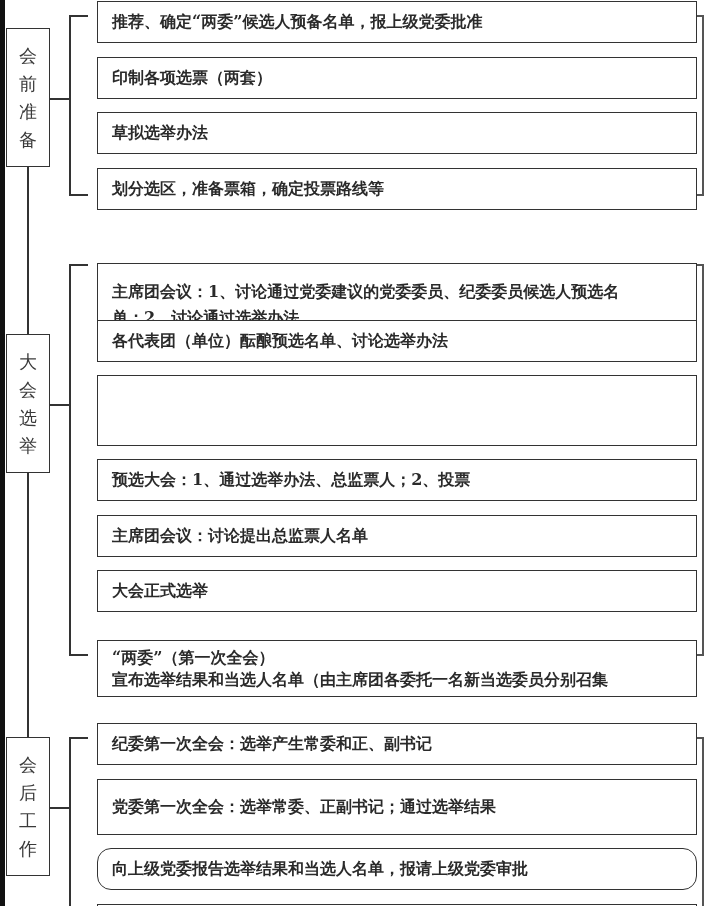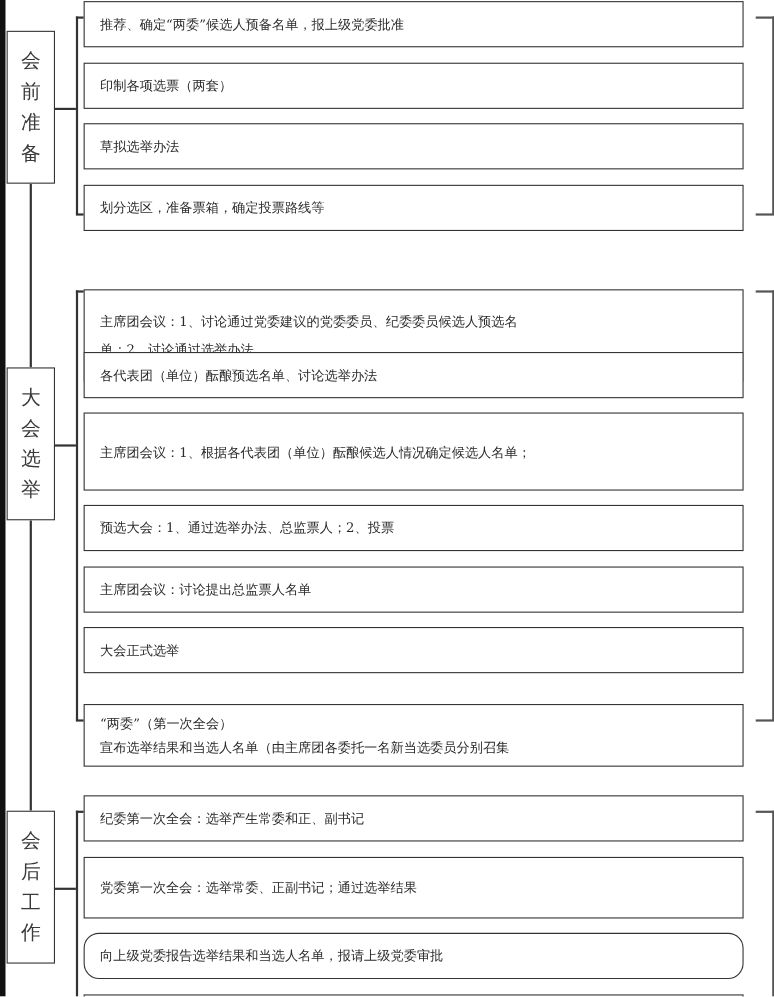--- a/index.html
+++ b/index.html
@@ -34,32 +34,33 @@
     box-sizing: border-box;
   }
   .stage-char {
     font-size: 18px;
     line-height: 28px;
     color: #3a3a3a;
     display: block;
   }
   .step-box {
     position: absolute;
-    left: 76px;
+    left: 97px;
     width: 600px;
     border: 1.5px solid #333333;
     background: #ffffff;
     box-sizing: border-box;
     padding: 0 14px;
     display: flex;
     flex-direction: column;
     justify-content: center;
-    font-size: 12px;
+    font-size: 16px;
     line-height: 26px;
     color: #2a2a2a;
+    font-weight: bold;
   }
   .step-box .line {
     display: block;
     white-space: nowrap;
   }
   .step-box .line.center {
     text-align: center;
   }
   .line-seg {
     position: absolute;
@@ -122,21 +123,20 @@
 <div class="line-seg light" style="left:687px; top:654px; width:17px; height:1.5px;"></div>
 
 <div class="step-box" style="top:223px; height:84px;margin-top:40px;">
   <span class="line">主席团会议：1、讨论通过党委建议的党委委员、纪委委员候选人预选名</span>
   <span class="line">单；2、讨论通过选举办法</span>
 </div>
 <div class="step-box" style="top:320px; height:42px;">
   <span class="line">各代表团（单位）酝酿预选名单、讨论选举办法</span>
 </div>
 <div class="step-box" style="top:375px; height:71px;">
-  <span class="line">主席团会议：1、根据各代表团（单位）酝酿候选人情况确定候选人名单；</span>
 </div>
 <div class="step-box" style="top:459px; height:42px;">
   <span class="line">预选大会：1、通过选举办法、总监票人；2、投票</span>
 </div>
 <div class="step-box" style="top:515px; height:42px;">
   <span class="line">主席团会议：讨论提出总监票人名单</span>
 </div>
 <div class="step-box" style="top:570px; height:42px;">
   <span class="line">大会正式选举</span>
 </div>

